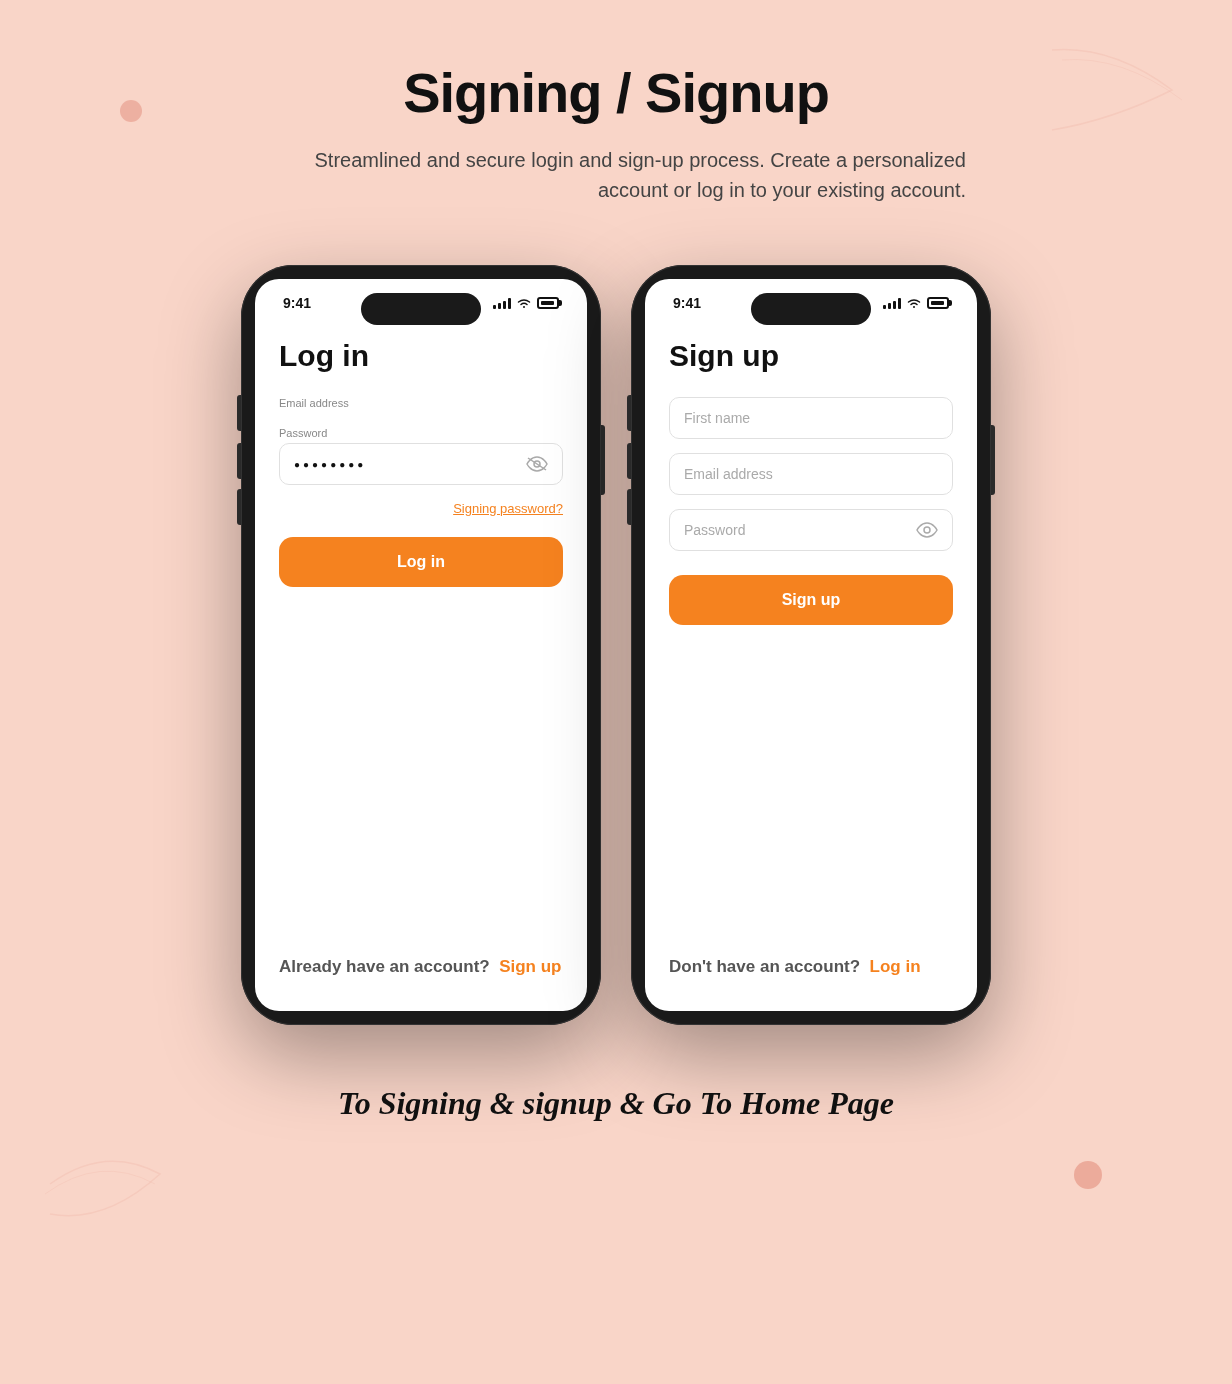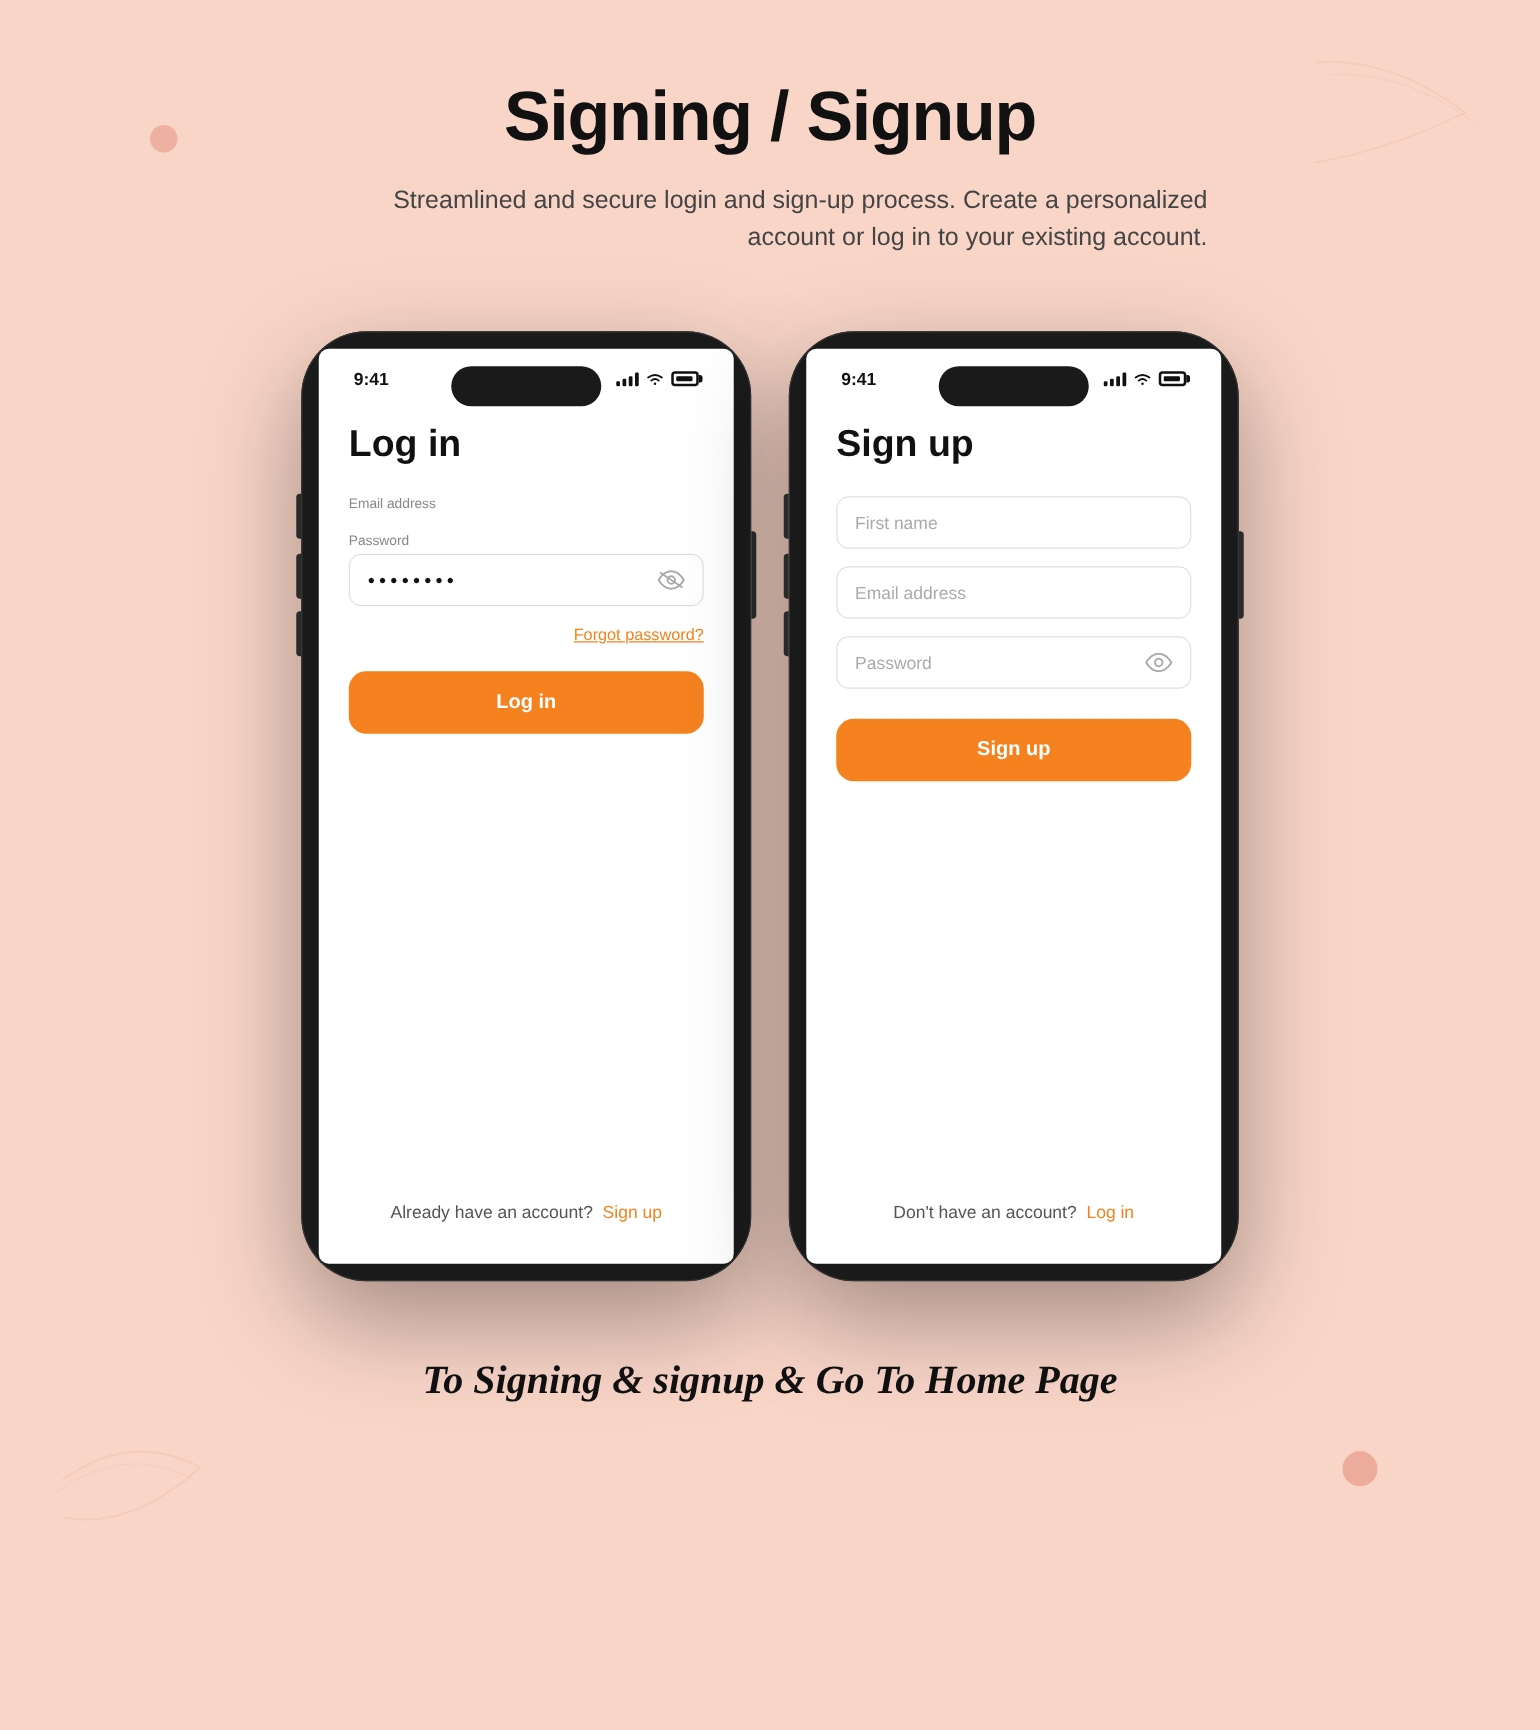--- a/index.html
+++ b/index.html
@@ -73,21 +73,21 @@
       border-radius: 52px;
       padding: 14px;
       position: relative;
       box-shadow: 0 30px 80px rgba(0,0,0,0.35), inset 0 0 0 1px #333;
     }
 
     .phone-screen {
       width: 100%;
       height: 100%;
       background: #ffffff;
-      border-radius: 8px;
+      border-radius: 24px;
       overflow: hidden;
       position: relative;
       display: flex;
       flex-direction: column;
     }
 
     
     .phone-notch {
       width: 120px;
       height: 32px;
@@ -238,24 +238,24 @@
       border-radius: 14px;
       padding: 16px;
       font-size: 16px;
       font-weight: 700;
       cursor: pointer;
       text-align: center;
     }
 
     .screen-footer {
       margin-top: auto;
-      text-align: center;
       padding: 0 0 10px;
-      font-size: 14px;
+      font-size: 17px;
       color: #555;
+      font-weight: bold;
     }
 
     .screen-footer span.link {
       color: #F5821F;
     }
 
     .bottom-caption {
       font-size: 32px;
       font-style: italic;
       font-weight: 700;
@@ -362,21 +362,21 @@
             <span class="field-dots">●●●●●●●●</span>
             <svg width="22" height="16" viewBox="0 0 22 16" fill="none">
               <path d="M1 8C1 8 4.5 1 11 1C17.5 1 21 8 21 8C21 8 17.5 15 11 15C4.5 15 1 8 1 8Z" stroke="#aaa" stroke-width="1.5"></path>
               <circle cx="11" cy="8" r="3" stroke="#aaa" stroke-width="1.5"></circle>
               <line x1="2" y1="2" x2="20" y2="14" stroke="#aaa" stroke-width="1.5"></line>
             </svg>
           </div>
         </div>
 
         <div class="forgot-link">
-          <span>Forgot password?</span>
+          <span>Signing password?</span>
         </div>
 
         <button class="btn-primary">Log in</button>
 
         <div class="screen-footer">
           <span>Already have an account?</span>
           &nbsp;<span class="link">Sign up</span>
         </div>
       </div>
     </div>

